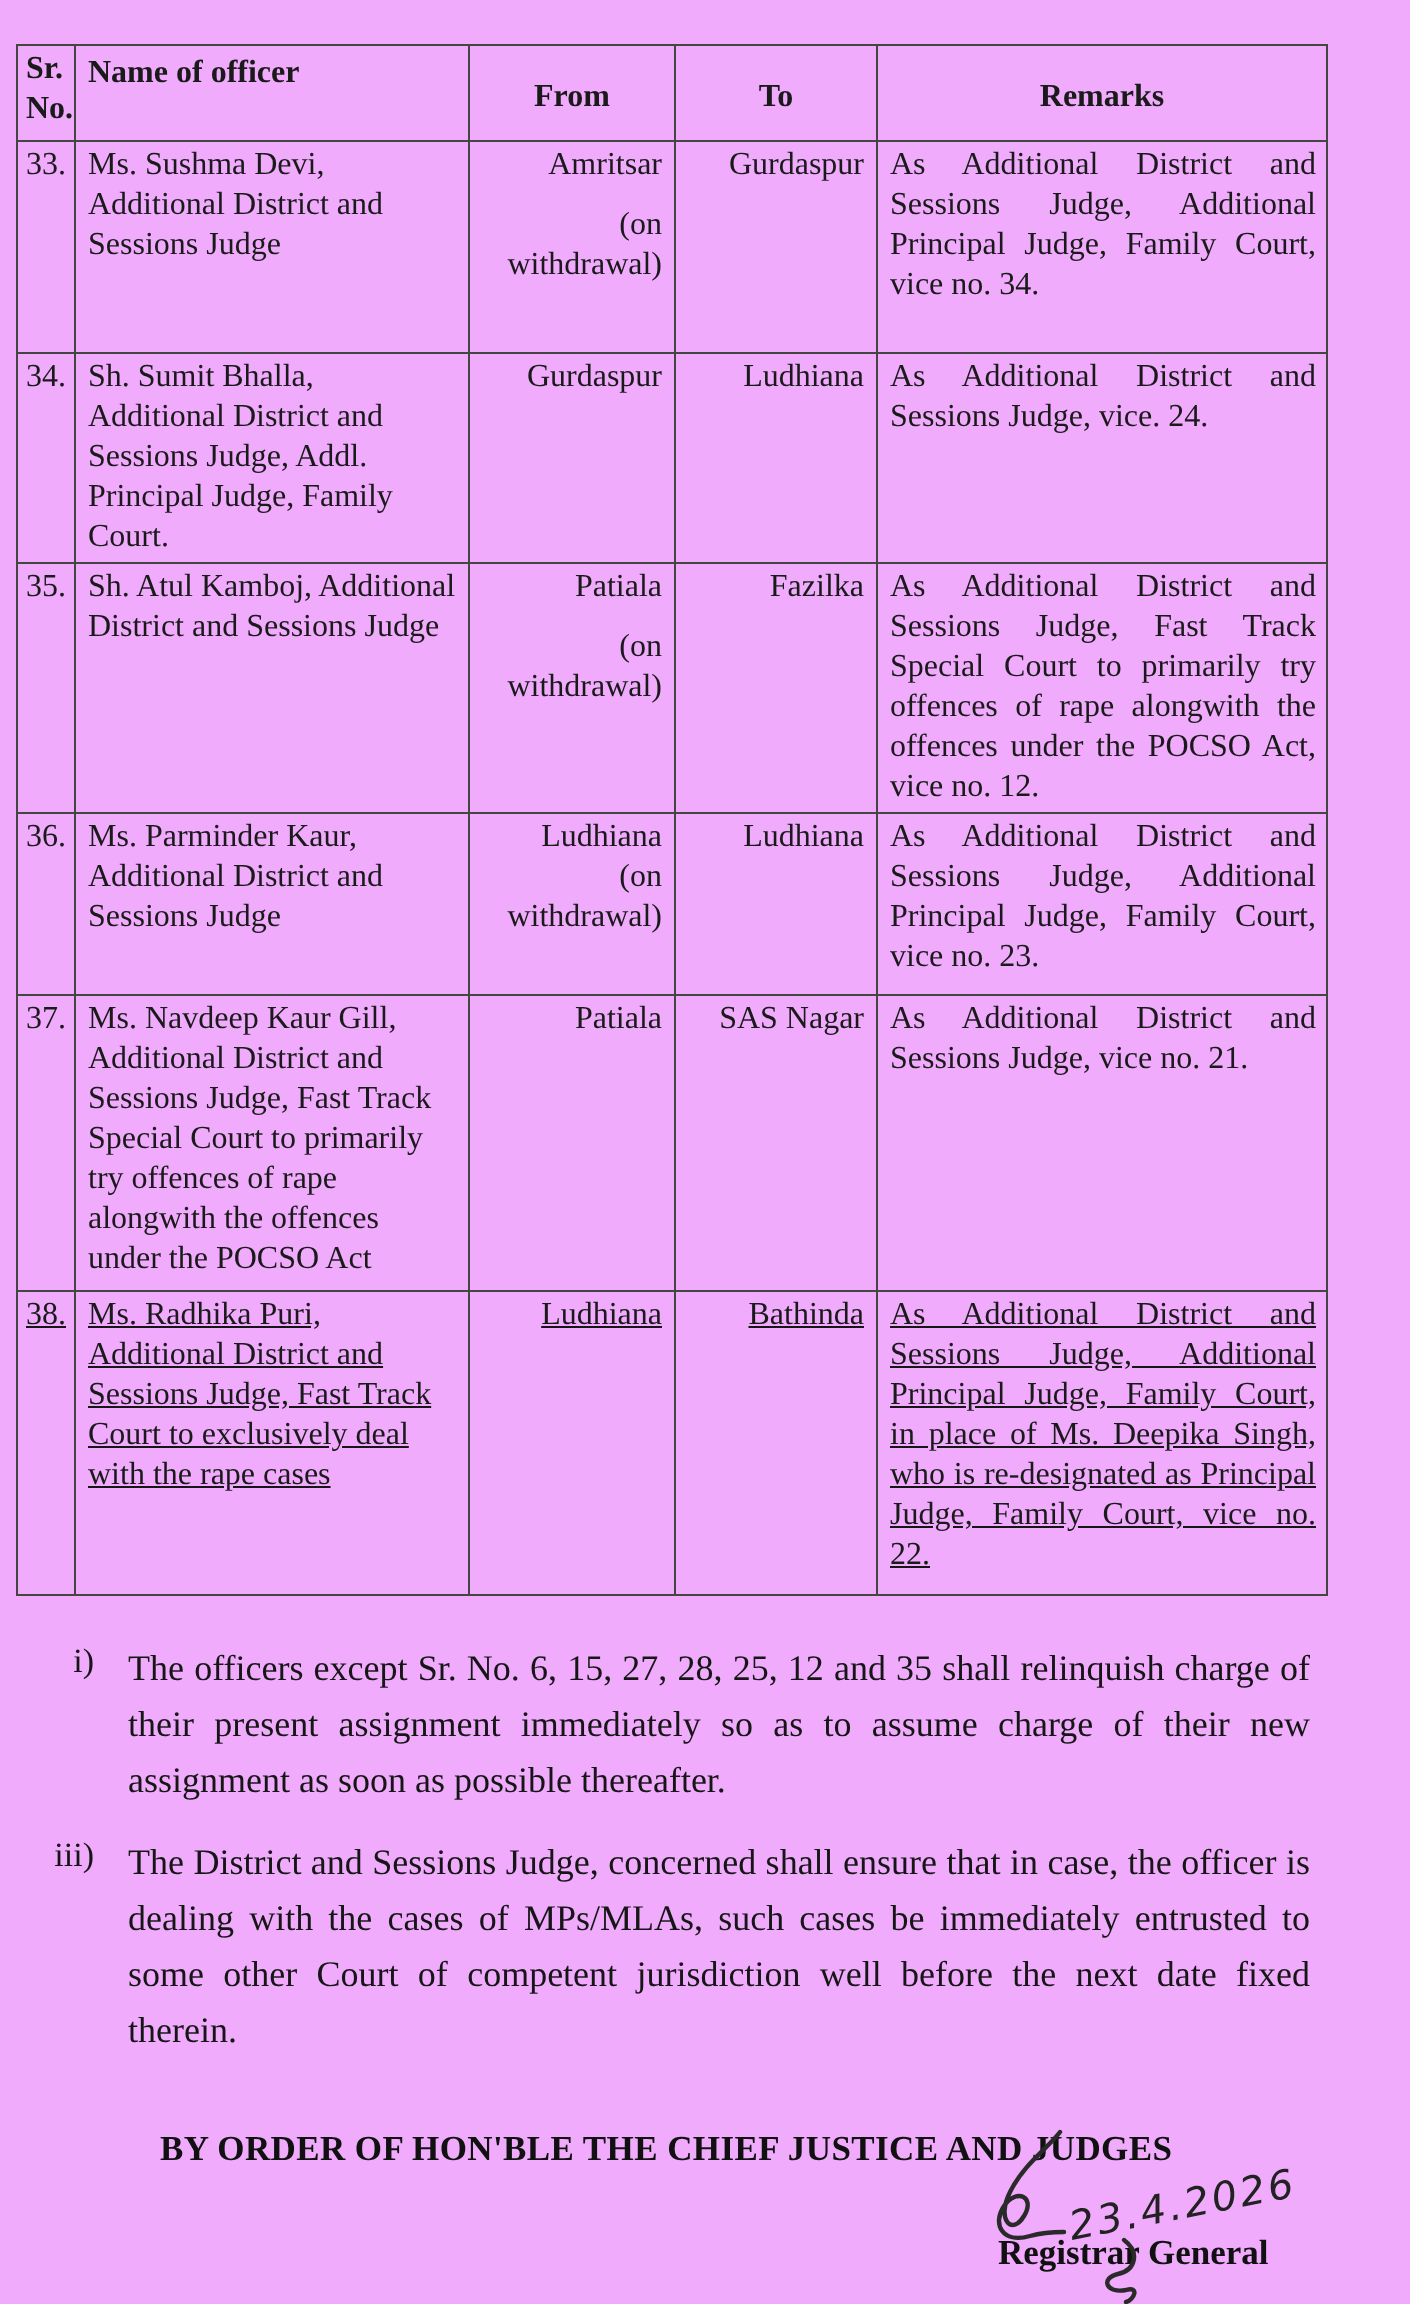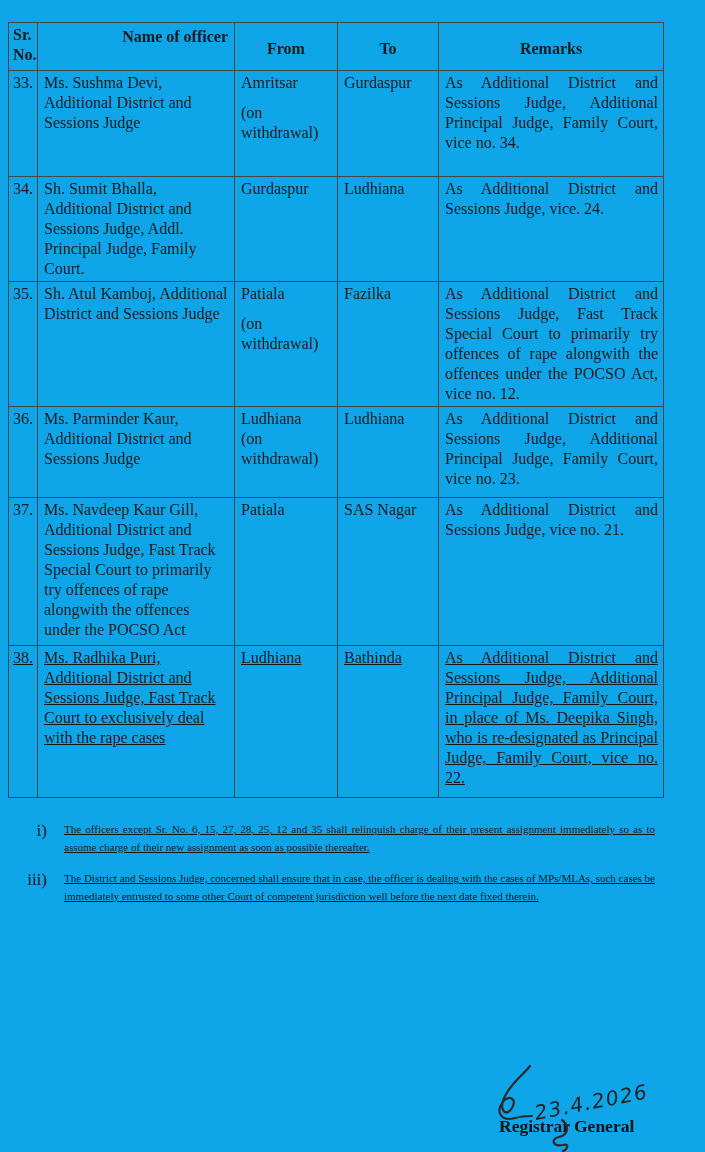--- a/index.html
+++ b/index.html
@@ -1,54 +1,54 @@
 <!DOCTYPE html>
 <html><head>
 <meta charset="utf-8">
 <style>
   * { margin:0; padding:0; box-sizing:border-box; }
   html, body { background:#fdfdfb; }
   .sheet {
     position:relative; width:705px; height:1152px; margin:0 auto;
-    background:#0ea5e9; color:#161616; overflow:hidden;
+    background:#f0abfc; color:#161616; overflow:hidden;
     font-family:"Liberation Serif", serif;
   }
 
   
   table.transfer-table {
     position:absolute; left:8px; top:22px; width:655px;
     border-collapse:collapse; table-layout:fixed;
   }
   .transfer-table th, .transfer-table td {
     border:1px solid #454545; vertical-align:top;
     padding:2px 6px; font-size:16px; line-height:20px; color:#1a1a1a;
   }
   thead tr { height:48px; }
   thead th { font-weight:bold; }
   th.h-sr   { text-align:left; padding:2px 2px 2px 4px; }
-  th.h-name { text-align:right; padding-top:4px; }
+  th.h-name { text-align:left; padding-top:4px; }
   th.h-from, th.h-to, th.h-remarks { text-align:center; padding-top:16px; }
 
   tr.r0 { height:106px; } tr.r1 { height:104px;border-radius:17px; } tr.r2 { height:123px; }
   tr.r3 { height:91px;padding-left:47px;  } tr.r4 { height:148px; } tr.r5 { height:152px;text-decoration:underline; }
 
   td.c-sr   { padding:2px 2px 2px 4px; }
-  td.c-from, td.c-to { text-align:left; }
+  td.c-from, td.c-to { text-align:right; }
   td.c-remarks { text-align:justify; padding-right:5px; }
   .withdraw { margin-top:10px; }
   .withdraw.tight { margin-top:0; }
 
   
   .notes { position:absolute; left:22px; top:810px; width:633px; }
   .notes-heading { font-weight:bold; font-size:17px; line-height:22px; }
   .note-item { display:flex; margin-top:13px; }
   .note-item.first { margin-top:10px; }
   .note-num  { flex:none; width:42px; text-align:right; padding-right:17px;
                font-size:17px; line-height:21.5px; }
-  .note-text { flex:1; font-size:11px; line-height:18px; text-align:justify;text-decoration:underline; }
+  .note-text { flex:1; font-size:18px; line-height:28px; text-align:justify; }
 
   
   .order-line {
     position:absolute; left:80px; top:1064px;
     font-size:17.5px; font-weight:bold; letter-spacing:0.2px; color:#111;
   }
   .registrar {
     position:absolute; left:499px; top:1116px;
     font-size:17.5px; font-weight:bold; color:#111;
   }
@@ -150,20 +150,21 @@
     <div class="note-item first">
       <span class="note-num">i)</span>
       <span class="note-text">The officers except Sr. No. 6, 15, 27, 28, 25, 12 and 35 shall relinquish charge of their present assignment immediately so as to assume charge of their new assignment as soon as possible thereafter.</span>
     </div>
     <div class="note-item">
       <span class="note-num">iii)</span>
       <span class="note-text">The District and Sessions Judge, concerned shall ensure that in case, the officer is dealing with the cases of MPs/MLAs, such cases be immediately entrusted to some other Court of competent jurisdiction well before the next date fixed therein.</span>
     </div>
   </section>
 
+  <div class="order-line">BY ORDER OF HON'BLE THE CHIEF JUSTICE AND JUDGES</div>
 
   <div class="registrar">Registrar General</div>
 
   <svg class="signature" viewBox="0 0 212 94">
     <path class="ink" d="M52,8 C46,16 34,24 27,38 C20,52 28,60 34,50 C40,40 30,36 24,45 C18,54 23,64 37,60 C44,58 49,58 54,58"></path>
     <text transform="translate(58,62) rotate(-11)">23.4.2026</text>
     <path class="ink" d="M84,62 C92,68 90,77 81,79 C72,81 75,89 85,87 C92,85 89,92 85,93"></path>
   </svg>
 
 </div>

